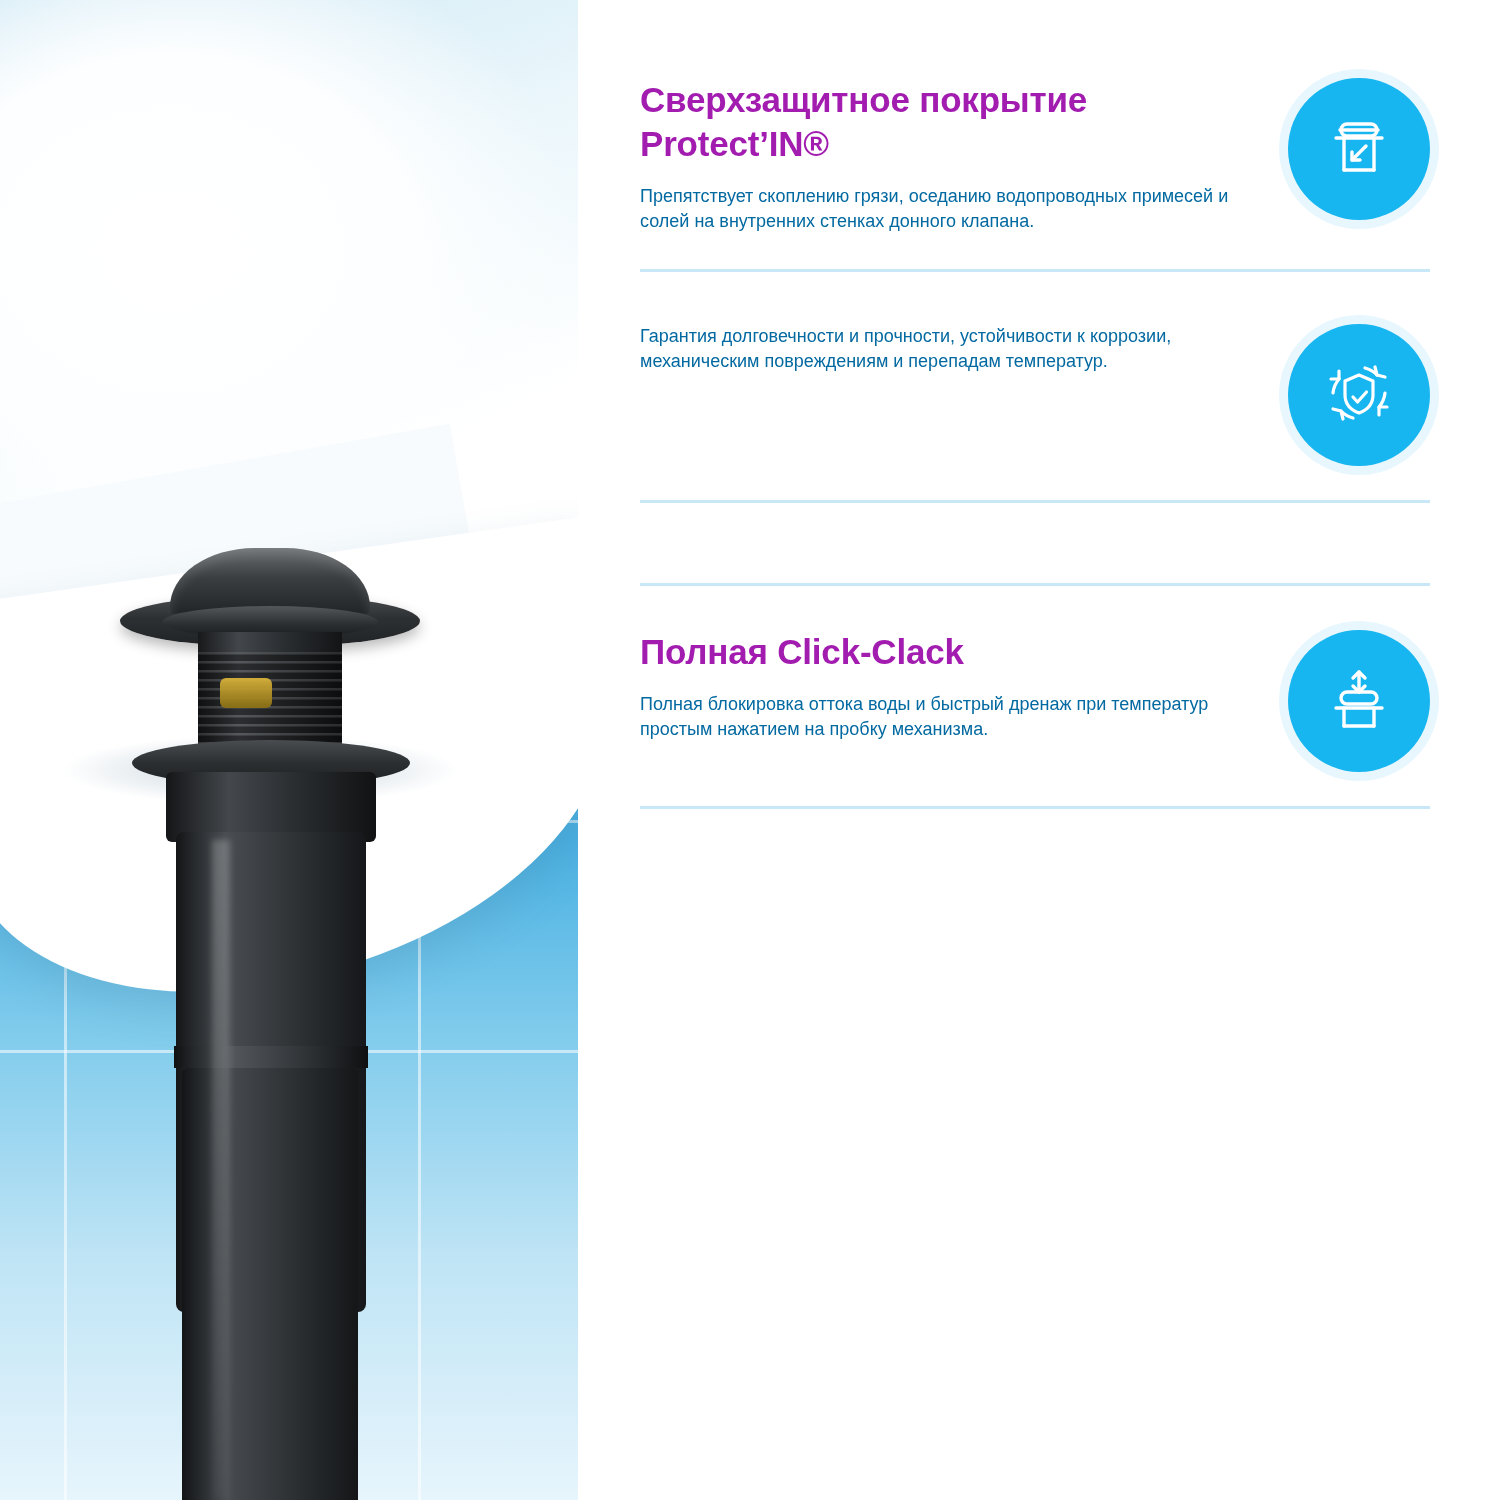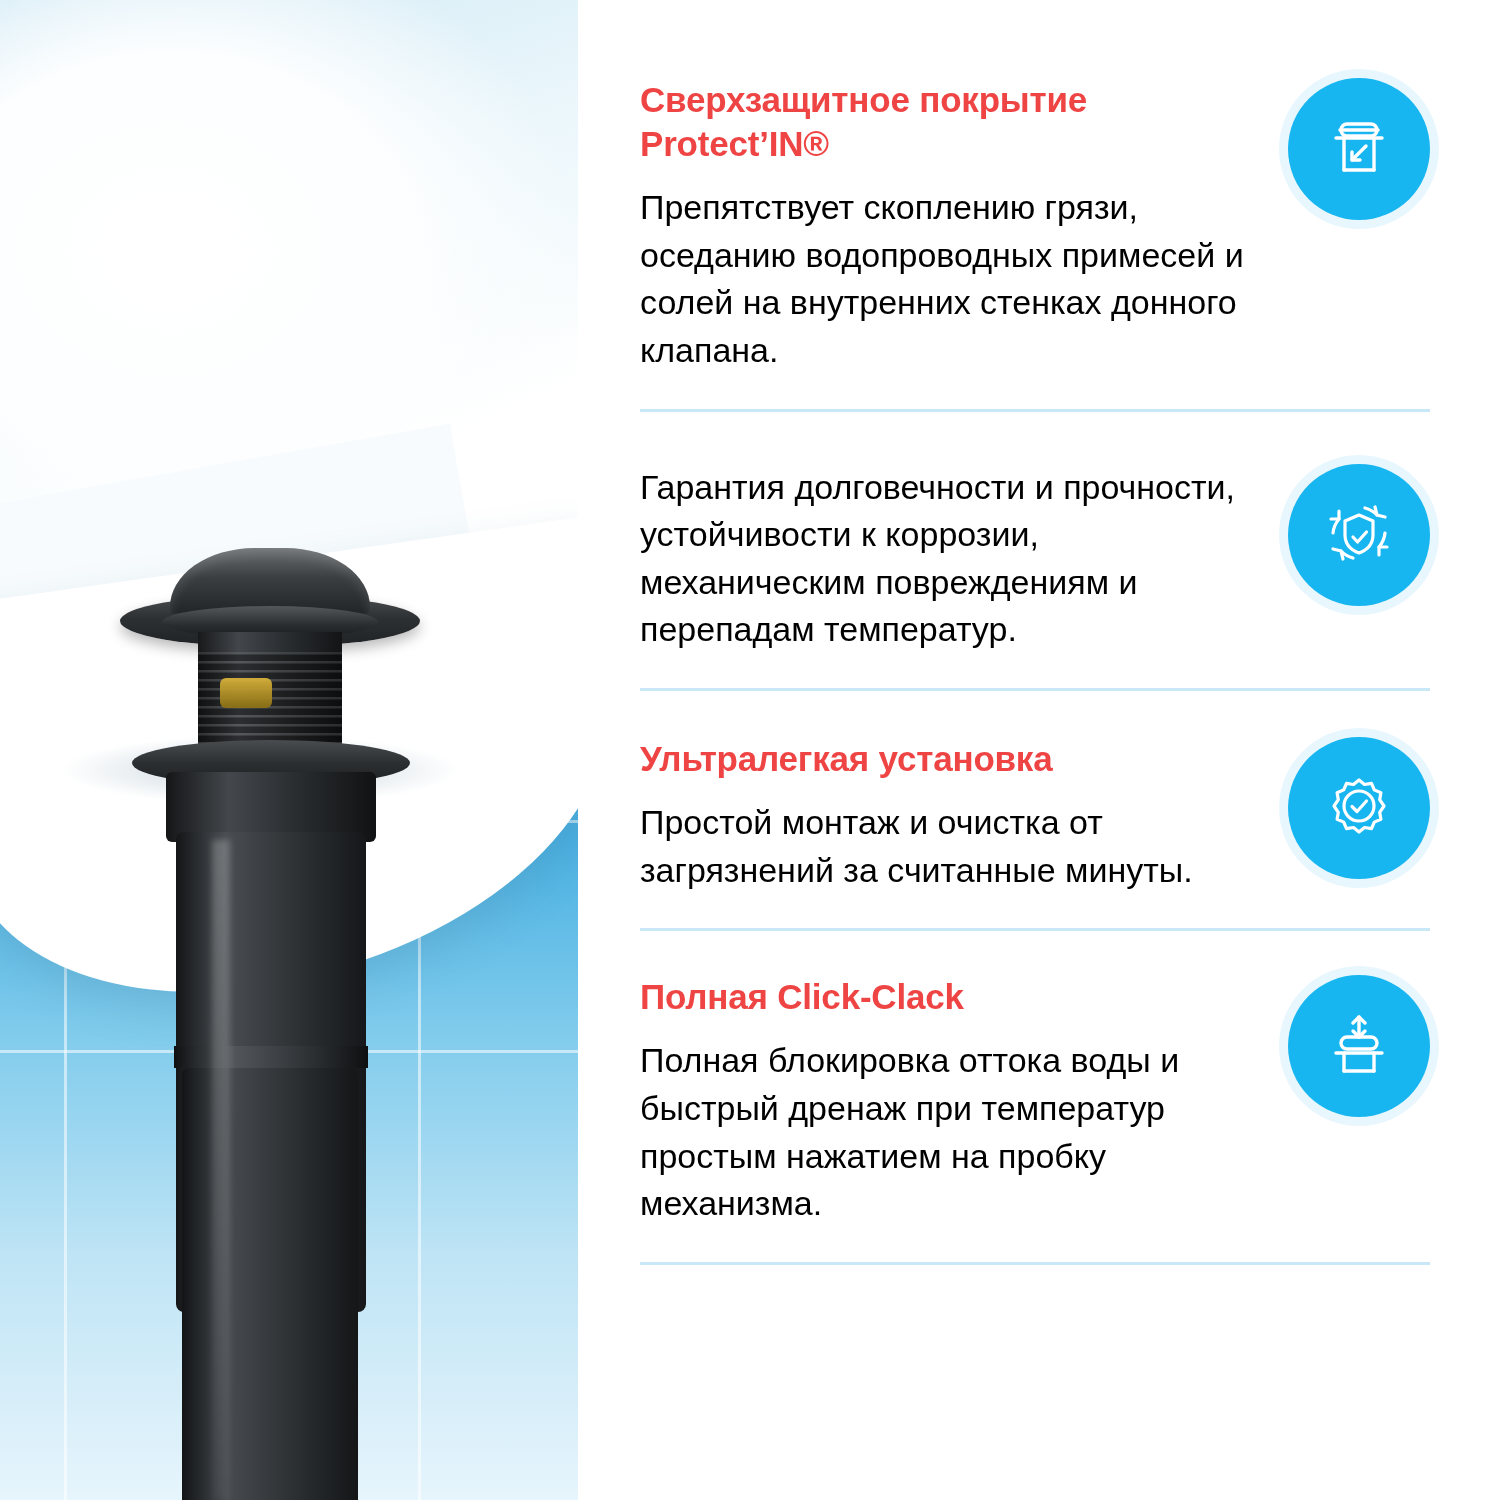--- a/index.html
+++ b/index.html
@@ -206,28 +206,28 @@
   }
   .feature-text {
     flex: 1 1 auto;
     max-width: 640px;
   }
   .feature h2 {
     margin: 0 0 18px 0;
     font-size: 35px;
     line-height: 1.26;
     font-weight: 700;
-    color: #ef4444;
+    color: #a21caf;
     letter-spacing: -0.2px;
   }
   .feature p {
     margin: 0;
-    font-size: 34px;
+    font-size: 18px;
     line-height: 1.40;
-    color: #000000;
+    color: #0369a1;
     font-weight: 400;
   }
   .icon-badge {
     flex: 0 0 auto;
     width: 142px;
     height: 142px;
     border-radius: 50%;
     background: #18b6f0;
     box-shadow: 0 0 0 9px #e8f7fe;
     display: flex;
@@ -333,35 +333,20 @@
           </span>
         </div>
       </div>
       <div class="gap-a"></div>
       <div class="divider"></div>
     </div>
 
     <div class="sp-3"></div>
 
     <div class="feature">
-      <div class="feature-row">
-        <div class="feature-text">
-          <h2>Ультралегкая установка</h2>
-          <p>Простой монтаж и очистка от загрязнений за считанные минуты.</p>
-        </div>
-        <div class="icon-badge">
-          <span>
-            <svg width="80" height="80" viewBox="0 0 80 80" fill="none" stroke="#ffffff" stroke-width="3.2" stroke-linecap="round" stroke-linejoin="round">
-              <path d="M40 14l5.5 4.5 7-1.2 2.8 6.6 6.6 2.8-1.2 7L65 40l-4.3 6.3 1.2 7-6.6 2.8-2.8 6.6-7-1.2L40 66l-5.5-4.5-7 1.2-2.8-6.6-6.6-2.8 1.2-7L15 40l4.3-6.3-1.2-7 6.6-2.8 2.8-6.6 7 1.2L40 14z"></path>
-              <circle cx="40" cy="40" r="15"></circle>
-              <path d="M33 40.5l5 5 9.5-10.5"></path>
-            </svg>
-          </span>
-        </div>
-      </div>
       <div class="gap-a"></div>
       <div class="divider"></div>
     </div>
 
     <div class="sp-4"></div>
 
     <div class="feature">
       <div class="feature-row">
         <div class="feature-text">
           <h2>Полная Click-Clack</h2>

